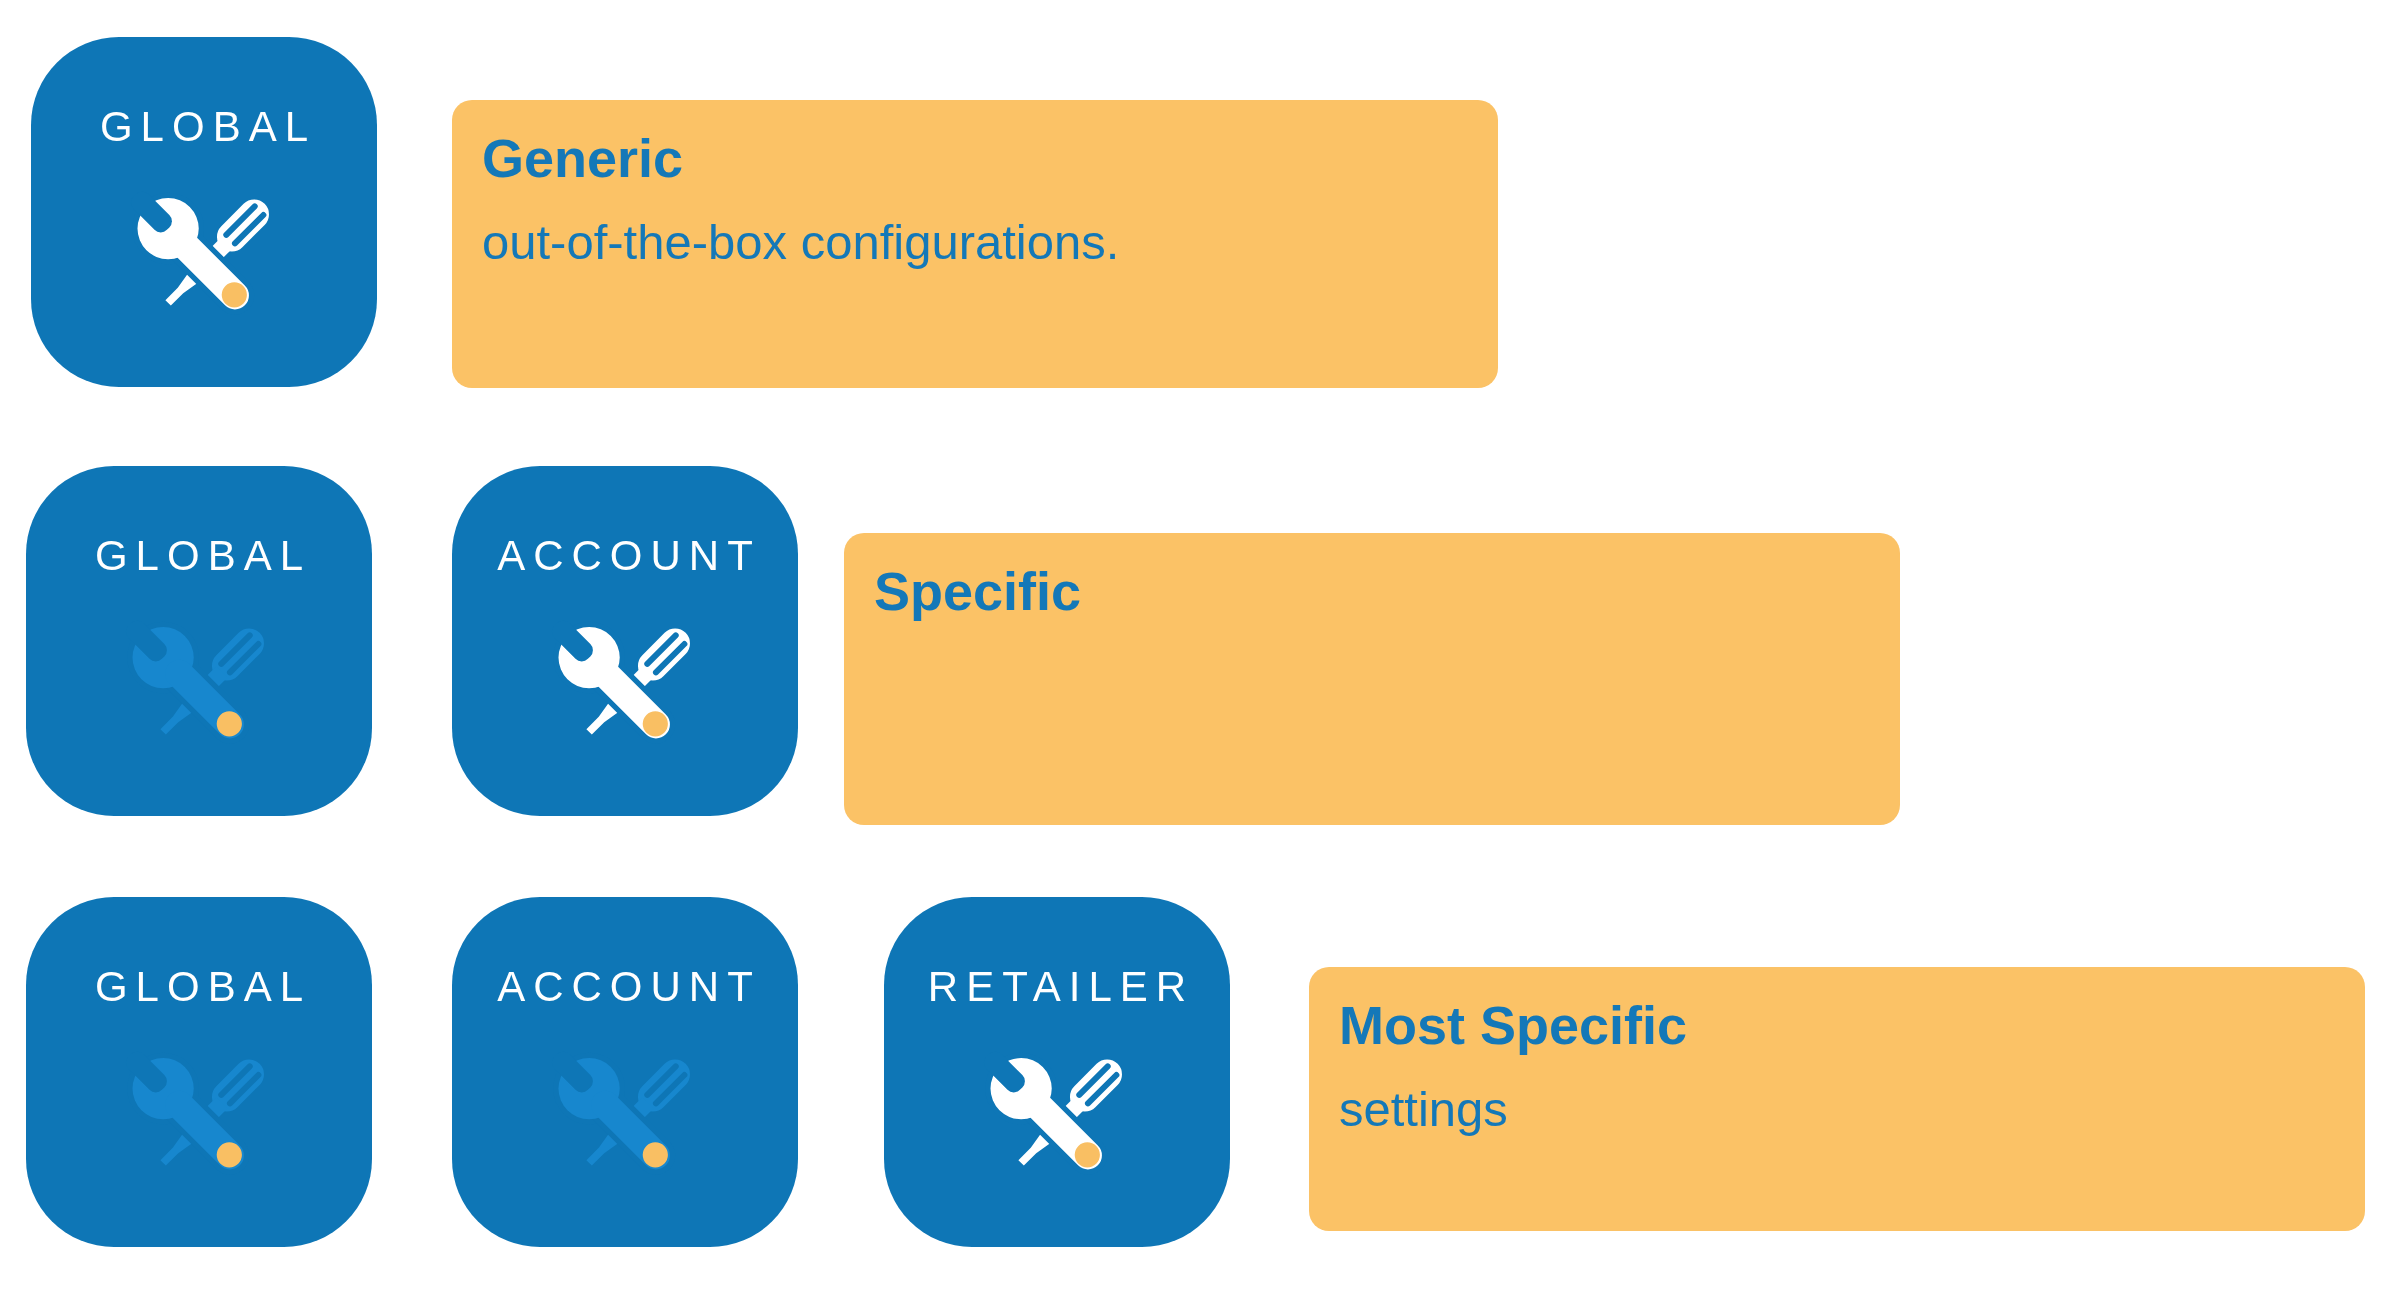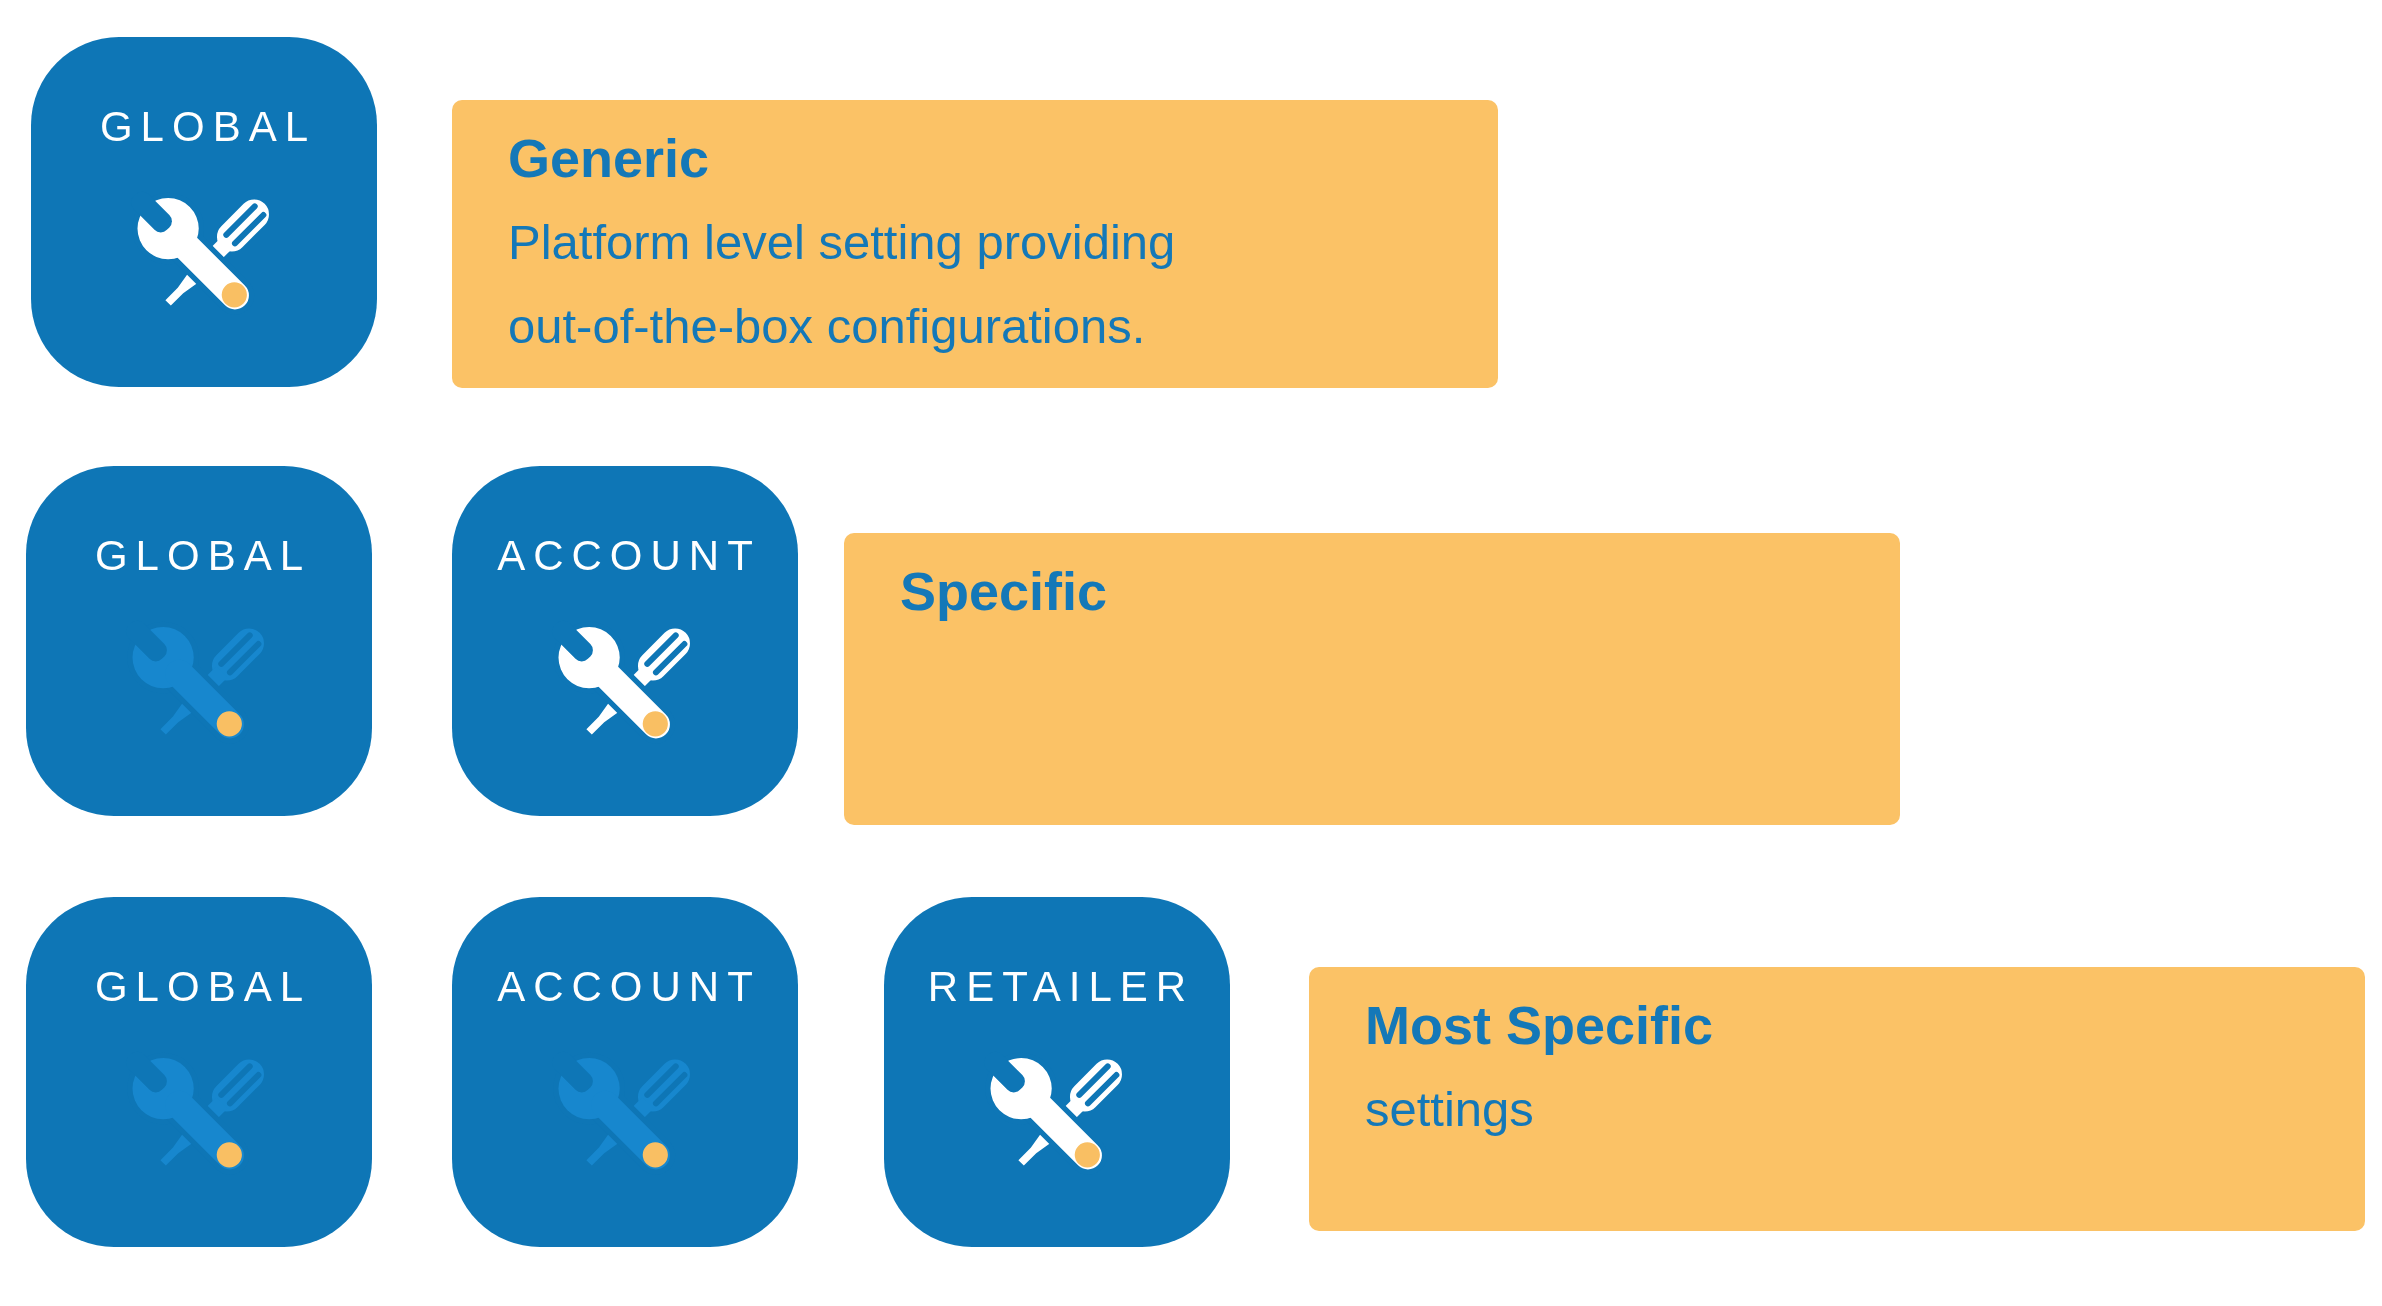--- a/index.html
+++ b/index.html
@@ -33,22 +33,22 @@
   }
   
   .tool{fill:#FFFFFF;}
   .tool-gap{fill:#FFFFFF;stroke:var(--tile-blue);stroke-width:6;}
   .tile.faded .tool,.tile.faded .tool-gap{fill:var(--faded-tool-blue);}
   .bgfill{fill:var(--tile-blue);}
   .bgline{stroke:var(--tile-blue);stroke-width:3.4;stroke-linecap:round;fill:none;}
   .dot{fill:var(--dot-yellow);}
   
   .box{
-    position:absolute;background:var(--box-orange);border-radius:10px;
-    color:var(--text-blue);padding:16px 40px 0 56px;box-sizing:border-box;
+    position:absolute;background:var(--box-orange);border-radius:20px;
+    color:var(--text-blue);padding:16px 40px 0 30px;box-sizing:border-box;
   }
   .box-title{font-size:54px;font-weight:bold;line-height:84px;white-space:nowrap;}
   .box-line{font-size:49px;font-weight:400;line-height:84px;white-space:nowrap;}
   
   #tile-0{left:31px;top:37px;}
   #tile-1{left:26px;top:466px;}
   #tile-2{left:452px;top:466px;}
   #tile-3{left:26px;top:897px;}
   #tile-4{left:452px;top:897px;}
   #tile-5{left:884px;top:897px;}
@@ -77,21 +77,20 @@
         <circle class="tool" cx="50" cy="21" r="17.5"></circle>
         <rect class="tool" x="42" y="26" width="16" height="57" rx="8"></rect>
         <rect class="bgfill" x="44" y="-6" width="12" height="27" rx="5"></rect>
         <circle class="dot" cx="50" cy="74.5" r="7.2"></circle>
       </g>
     </svg>
   </div>
 
   <div class="box" id="box-0">
     <div class="box-title">Generic</div>
-    <div class="box-line">Platform level setting providing</div>
     <div class="box-line">out-of-the-box configurations.</div>
   </div>
 
   <div class="tile faded" id="tile-1">
     <div class="tile-label">GLOBAL</div>
     <svg class="tile-icon" viewBox="0 0 100 100">
       <g transform="rotate(45 50 50)">
         <rect class="tool" x="41.5" y="1" width="17" height="35" rx="8.5"></rect>
         <line class="bgline" x1="47" y1="6" x2="47" y2="29"></line>
         <line class="bgline" x1="54" y1="6" x2="54" y2="29"></line>

